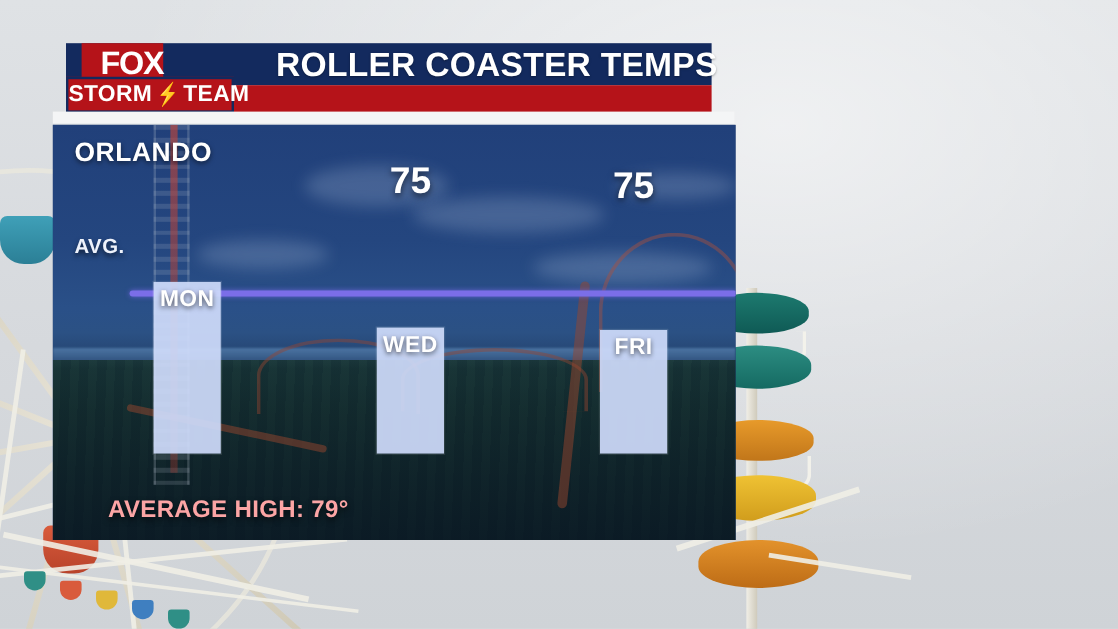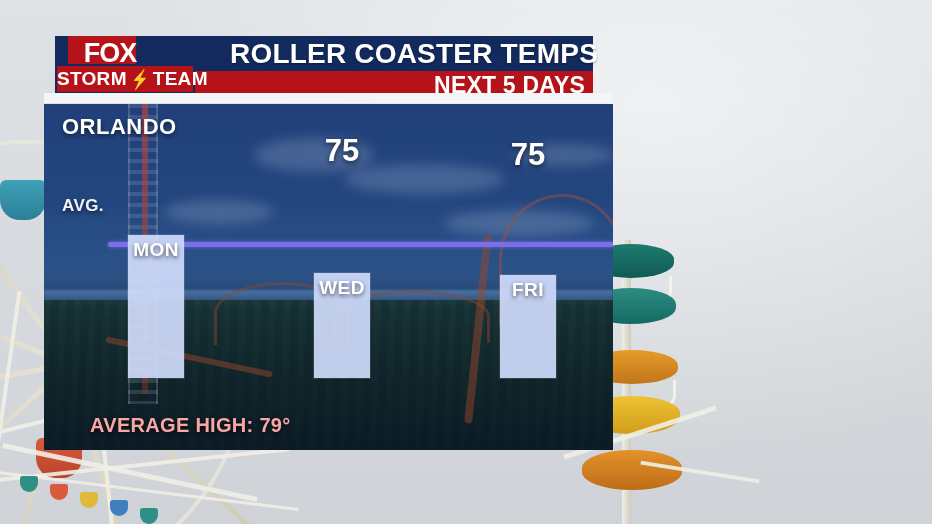--- a/index.html
+++ b/index.html
@@ -175,21 +175,20 @@
     <div class="fox-word">FOX</div>
   </div>
   <div class="hdr-title">ROLLER COASTER TEMPS</div>
 
   <div class="hdr2"></div>
   <div class="storm">
     <span>STORM</span>
     <span class="bolt">⚡</span>
     <span>TEAM</span>
   </div>
-  <div class="next5">NEXT 5 DAYS</div>
 
   <div class="white-bar"></div>
 
   <div class="panel">
     <div class="panel-photo">
       <div class="cloud" style="left:210px;top:34px;width:120px;height:34px;"></div>
       <div class="cloud" style="left:300px;top:60px;width:160px;height:30px;"></div>
       <div class="cloud" style="left:120px;top:96px;width:110px;height:24px;"></div>
       <div class="cloud" style="left:400px;top:106px;width:150px;height:26px;"></div>
       <div class="cloud" style="left:470px;top:40px;width:100px;height:22px;"></div>

